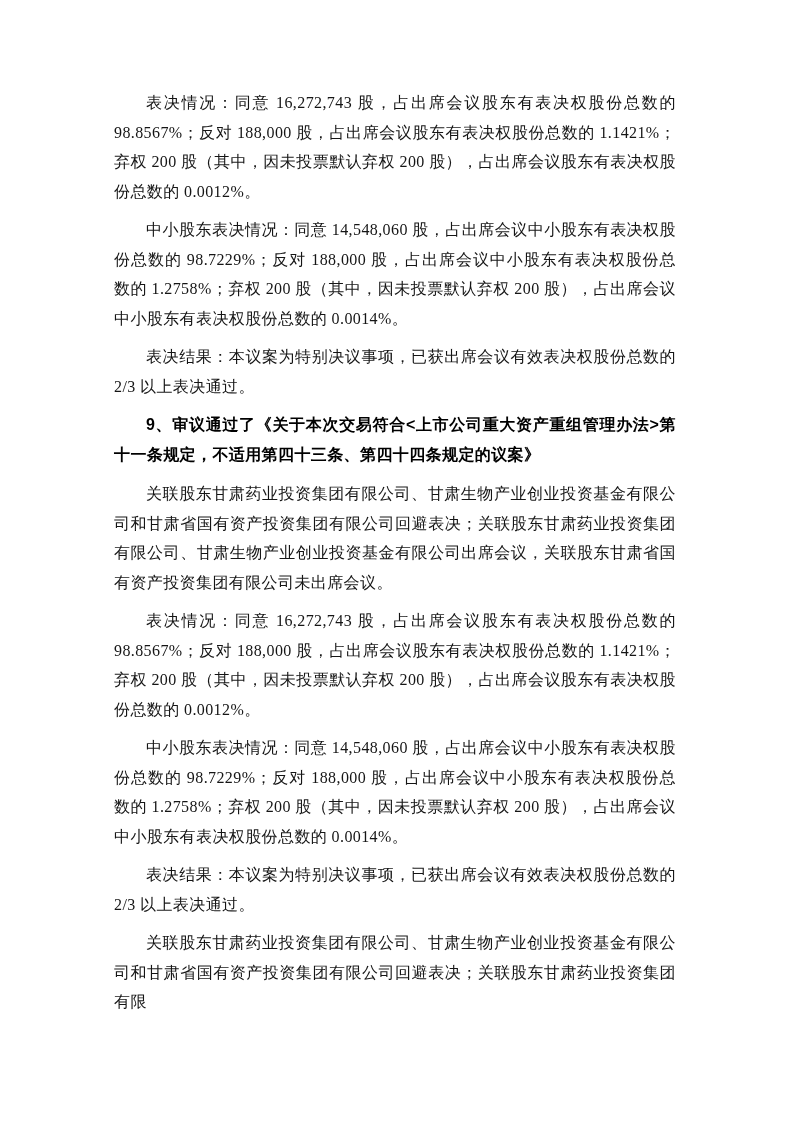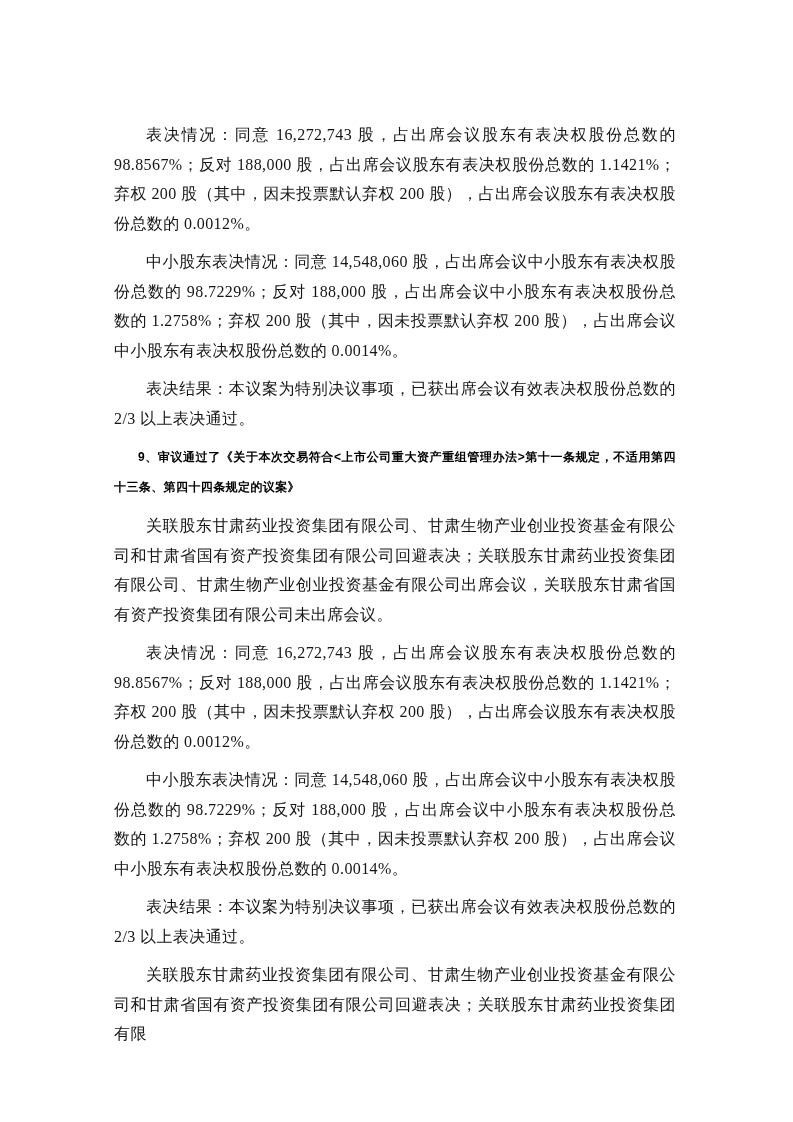--- a/index.html
+++ b/index.html
@@ -8,38 +8,38 @@
     padding: 0;
     background: #ffffff;
   }
   .page {
     position: relative;
     width: 793px;
     height: 1122px;
     margin: 0 auto;
     background: #ffffff;
     color: #151515;
-    padding: 120px 117px 30px 114px;
+    padding: 88px 117px 30px 114px;
     font-family: "Liberation Serif", "DejaVu Serif", serif;
     font-size: 16px;
     line-height: 29.5px;
     text-align: justify;
     letter-spacing: 0.4px;
     overflow: hidden;
   }
   .para {
     margin: 0 0 9px 0;
     text-indent: 2em;
   }
   .heading {
     margin: 0 0 9px 0;
     text-indent: 2em;
     font-weight: bold;
     font-family: "Liberation Sans", "DejaVu Sans", sans-serif;
-    font-size: 12px;
+    font-size: 16px;
     line-height: 30px;
     color: #000000;
   }
 </style>
 </head>
 <body>
 
 <div class="page">
   <p class="para">表决情况：同意 16,272,743 股，占出席会议股东有表决权股份总数的 98.8567%；反对 188,000 股，占出席会议股东有表决权股份总数的 1.1421%；弃权 200 股（其中，因未投票默认弃权 200 股），占出席会议股东有表决权股份总数的 0.0012%。</p>
 

